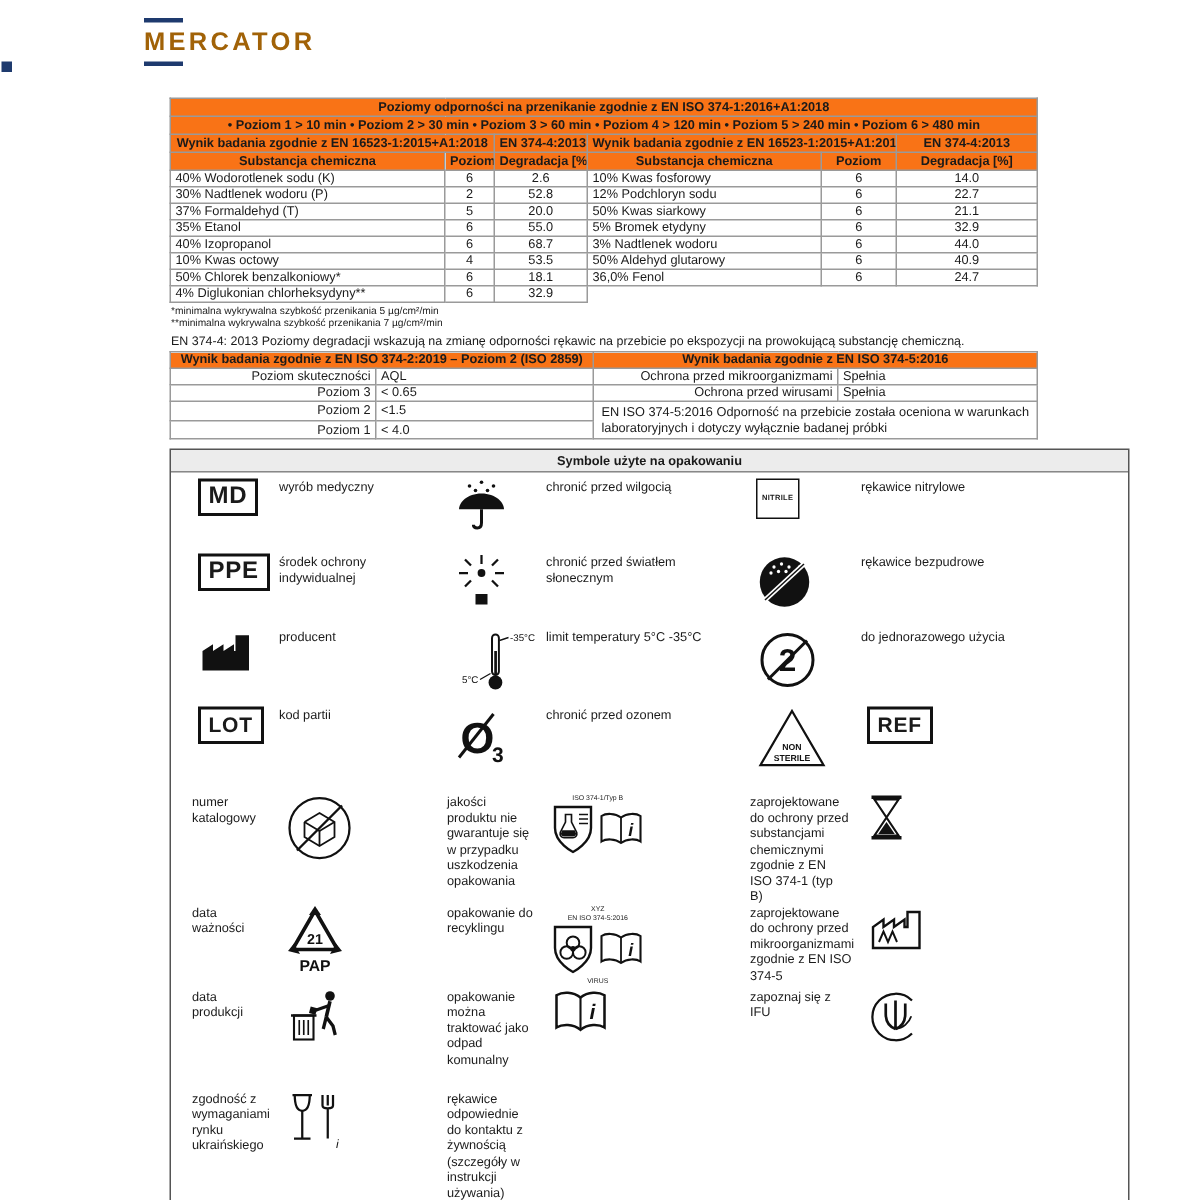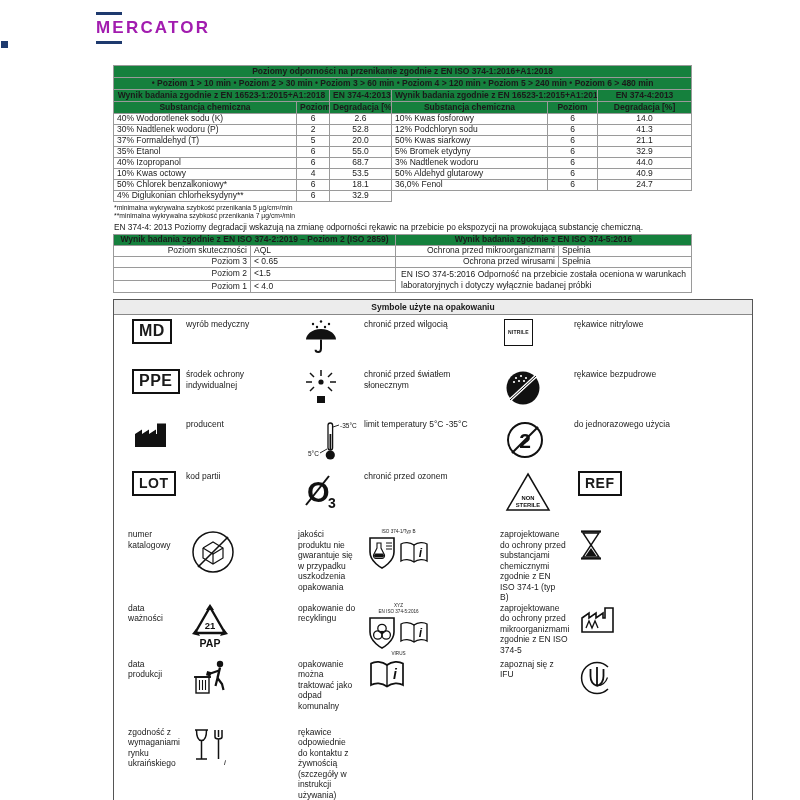--- a/index.html
+++ b/index.html
@@ -5,27 +5,27 @@
   * { margin:0; padding:0; box-sizing:border-box; }
   body { width:800px; height:800px; background:#fff; font-family:"Liberation Sans", sans-serif; color:#1a1a1a; }
   .page { position:relative; width:800px; height:800px; background:#fff; overflow:hidden; }
   .corner-mark { position:absolute; left:1px; top:41px; width:7px; height:7px; background:#1e3a6e; }
 
   
   .logo { position:absolute; left:96px; top:12px; }
   .logo .bar { width:26px; border-top:3px solid #1e3a6e; }
   .logo .bar.top { margin-bottom:3px; }
   .logo .bar.bottom { margin-top:3px; }
-  .logo .txt { font-size:17px; font-weight:bold; letter-spacing:2.2px; color:#a21caf; }
+  .logo .txt { font-size:17px; font-weight:bold; letter-spacing:2.2px; color:#a16207; }
 
   .content { position:absolute; left:113px; top:65px; width:578px; }
 
   table { border-collapse:collapse; width:578px; table-layout:fixed; }
   td, th { border:1px solid #9a9a9a; font-size:8.5px; padding:0 3px; height:11px; line-height:9.5px; overflow:hidden; white-space:nowrap; }
-  .hdr { background:#15803d; font-weight:bold; text-align:center; }
+  .hdr { background:#f97316; font-weight:bold; text-align:center; }
   .t1 td.sub { text-align:left; }
   .t1 td.num { text-align:center; }
   .t1 tr { height:11px; }
   .t1 tr.hr1 td { height:12px; }
   td.blank { border:none; background:#fff; }
 
   .footnotes { margin:2px 0 2px 1px; }
   .fn { font-size:6.8px; line-height:8px; }
   .ennote { font-size:8.3px; line-height:10px; margin-top:2px; }
 
@@ -105,21 +105,21 @@
         <td class="sub">10% Kwas fosforowy</td>
         <td class="num">6</td>
         <td class="num">14.0</td>
       </tr>
       <tr>
         <td class="sub">30% Nadtlenek wodoru (P)</td>
         <td class="num">2</td>
         <td class="num">52.8</td>
         <td class="sub">12% Podchloryn sodu</td>
         <td class="num">6</td>
-        <td class="num">41.3</td>
+        <td class="num">22.7</td>
       </tr>
       <tr>
         <td class="sub">37% Formaldehyd (T)</td>
         <td class="num">5</td>
         <td class="num">20.0</td>
         <td class="sub">50% Kwas siarkowy</td>
         <td class="num">6</td>
         <td class="num">21.1</td>
       </tr>
       <tr>

